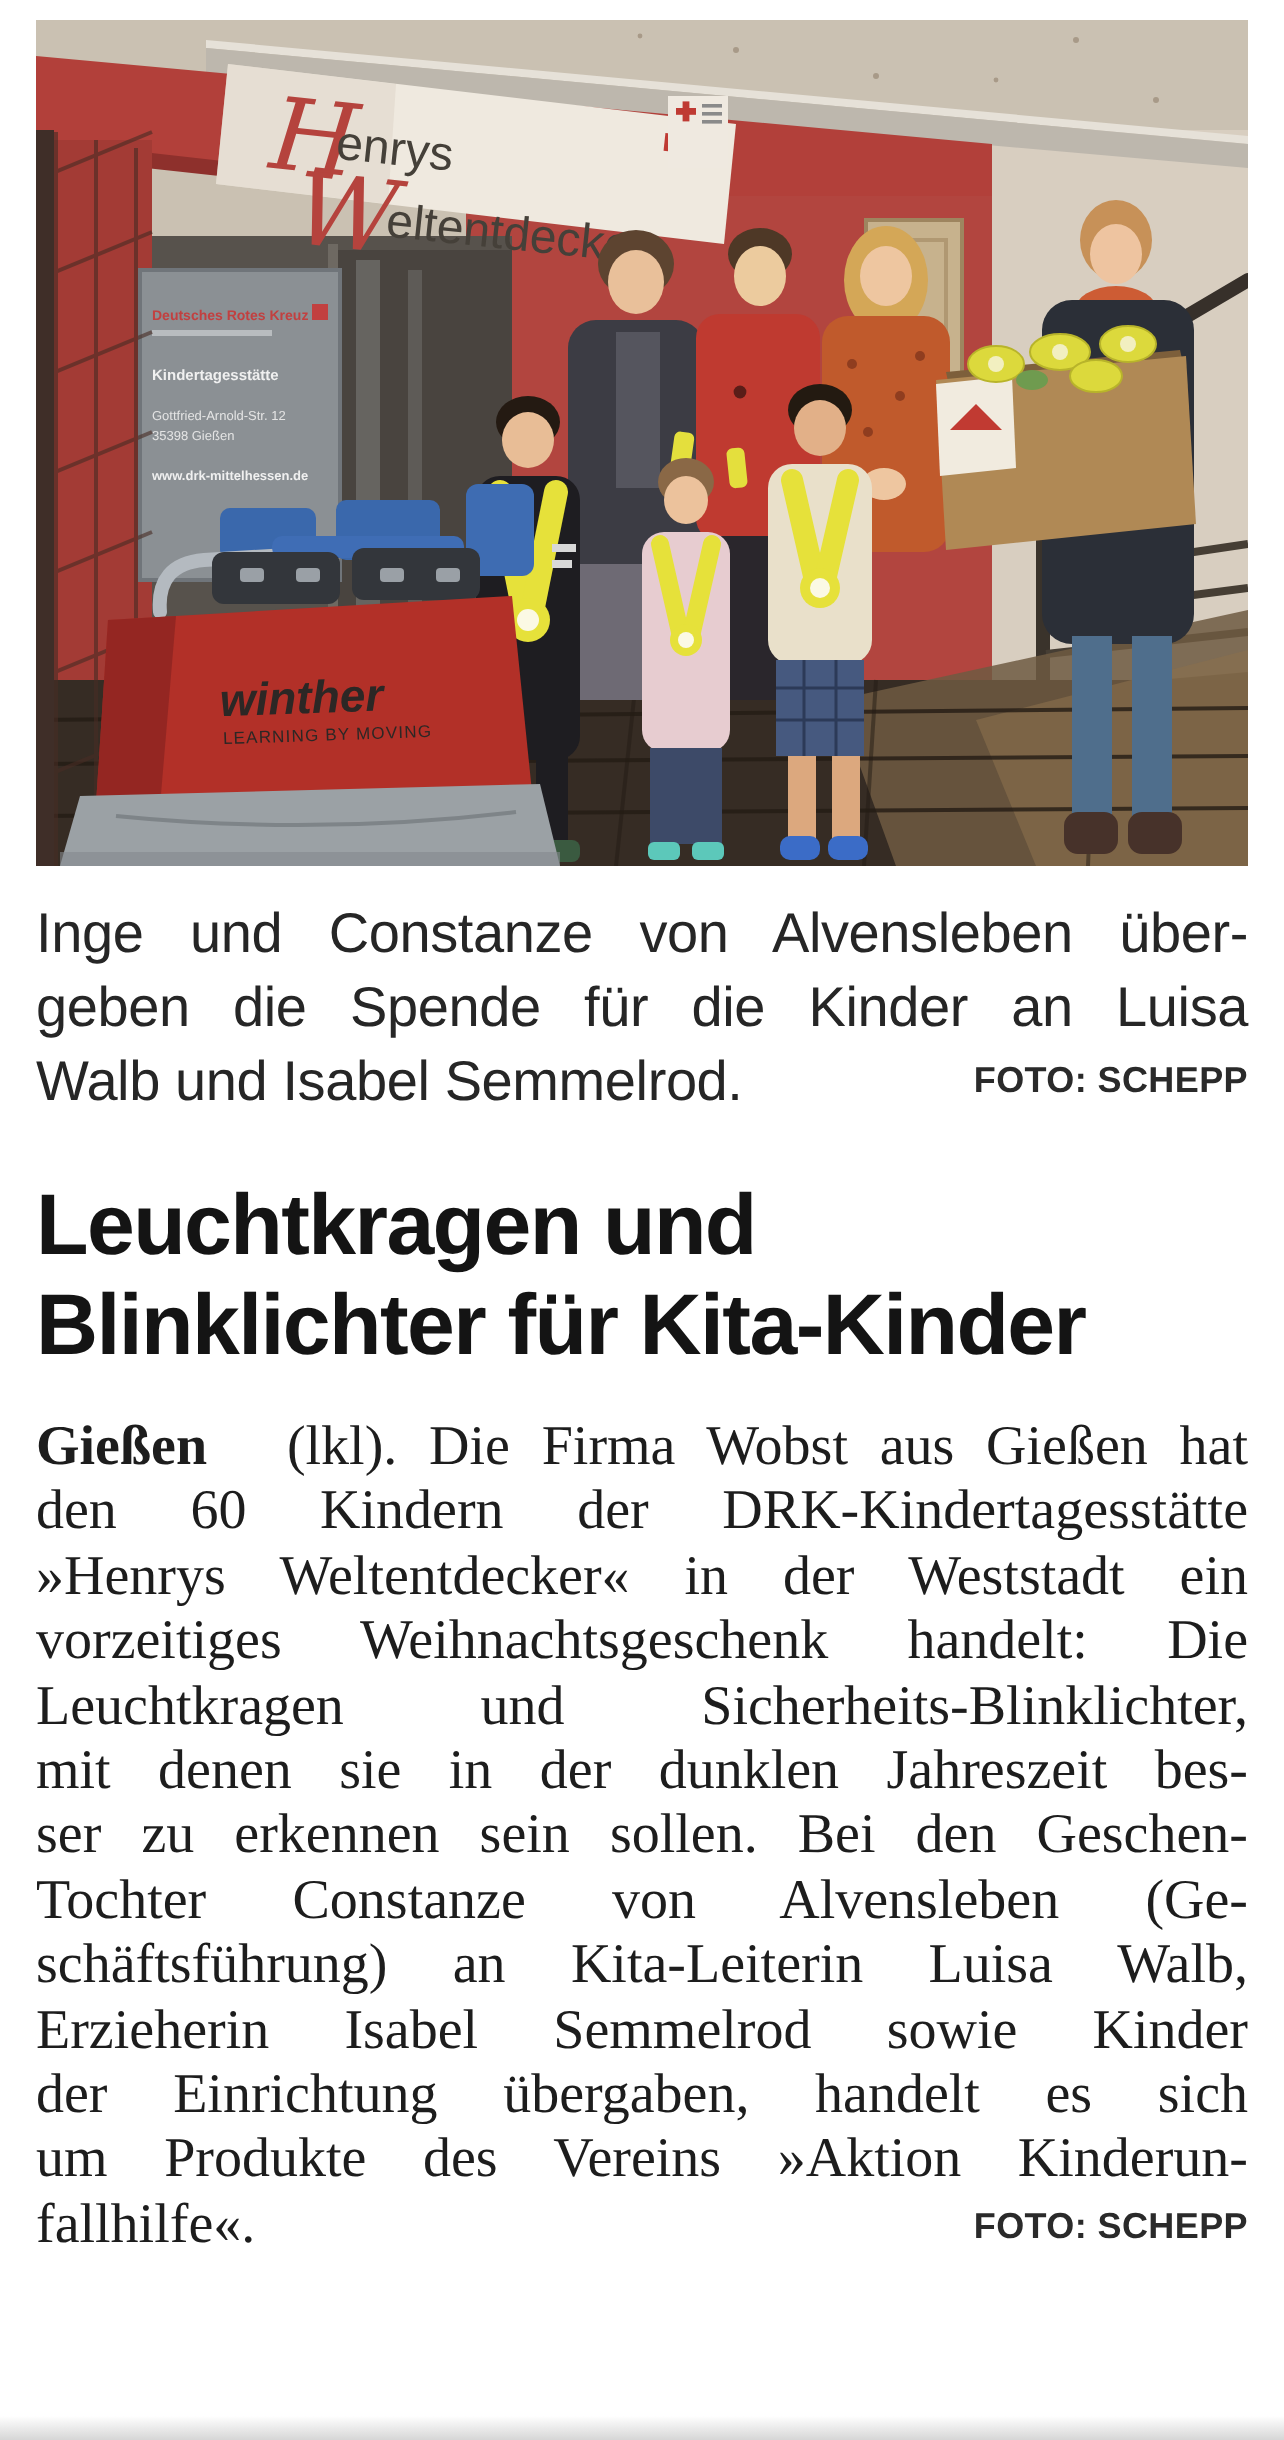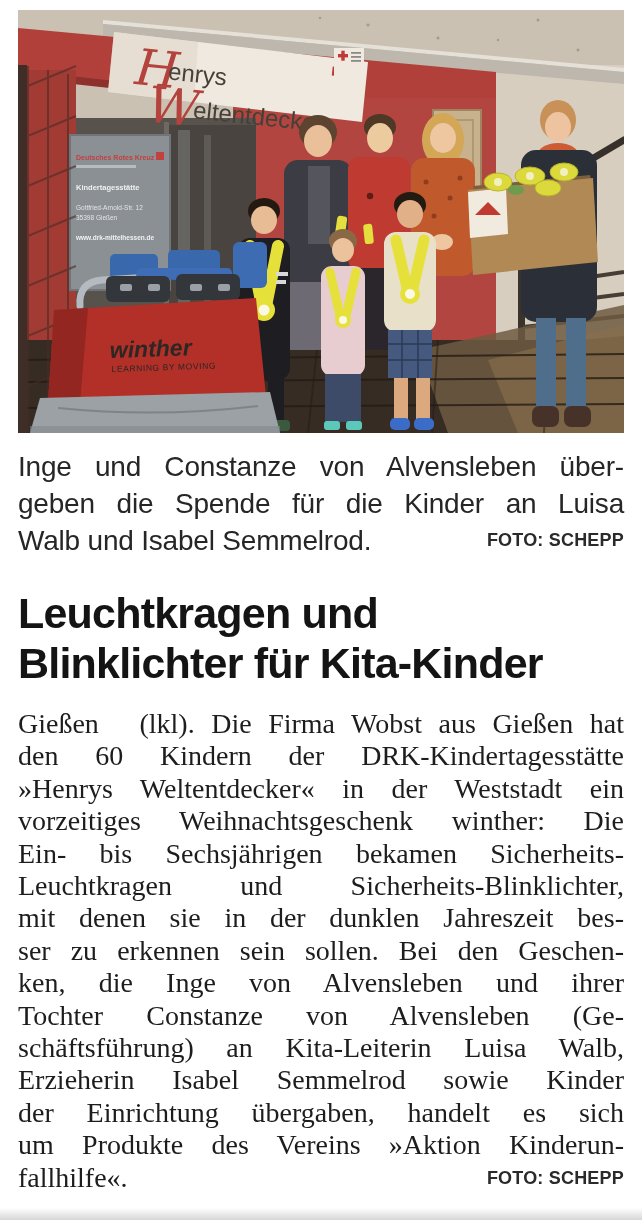--- a/index.html
+++ b/index.html
@@ -18,21 +18,21 @@
   .credit{font-size:18px;font-weight:bold;letter-spacing:0.2px;color:#2a2a2a;}
 
   
   .headline{position:absolute;left:18px;top:588px;width:606px;text-align:left;
             font-weight:bold;font-size:43px;line-height:50px;letter-spacing:-0.8px;color:#141414;}
 
   
   .article{position:absolute;left:18px;top:708px;width:606px;color:#1d1d1d;
            font-family:"Liberation Serif",serif;font-size:28px;line-height:32.4px;}
   .bline{text-align:justify;text-align-last:justify;white-space:nowrap;}
-  .dateline{font-weight:normal;margin-right:24px;}
+  .dateline{font-weight:bold;margin-right:24px;}
   .bline-last{display:flex;justify-content:space-between;align-items:flex-end;white-space:normal;}
   .credit2{font-family:"Liberation Sans",sans-serif;font-size:18px;font-weight:bold;
            letter-spacing:0.2px;color:#2a2a2a;}
 
   .scan-edge{position:absolute;left:0;bottom:0;width:642px;height:12px;
              background:linear-gradient(to bottom,rgba(210,210,210,0),#d6d6d6);}
 </style>
 </head>
 <body>
 
@@ -297,26 +297,24 @@
   </h1>
 
   <div class="article">
     <div class="bline">
       <span class="dateline">Gießen</span>
       <span>(lkl). Die Firma Wobst aus Gießen hat</span>
     </div>
     <div>
         <div class="bline">den 60 Kindern der DRK-Kindertagesstätte</div>
         <div class="bline">»Henrys Weltentdecker« in der Weststadt ein</div>
-        <div class="bline">vorzeitiges Weihnachtsgeschenk winther: Die</div>
-        <div class="bline">Ein- bis Sechsjährigen bekamen Sicherheits-</div>
+        <div class="bline">vorzeitiges Weihnachtsgeschenk handelt: Die</div>
         <div class="bline">Leuchtkragen und Sicherheits-Blinklichter,</div>
         <div class="bline">mit denen sie in der dunklen Jahreszeit bes-</div>
         <div class="bline">ser zu erkennen sein sollen. Bei den Geschen-</div>
-        <div class="bline">ken, die Inge von Alvensleben und ihrer</div>
         <div class="bline">Tochter Constanze von Alvensleben (Ge-</div>
         <div class="bline">schäftsführung) an Kita-Leiterin Luisa Walb,</div>
         <div class="bline">Erzieherin Isabel Semmelrod sowie Kinder</div>
         <div class="bline">der Einrichtung übergaben, handelt es sich</div>
         <div class="bline">um Produkte des Vereins »Aktion Kinderun-</div>
       </div>
     <div class="bline-last">
       <span>fallhilfe«.</span>
       <span class="credit2">FOTO: SCHEPP</span>
     </div>

